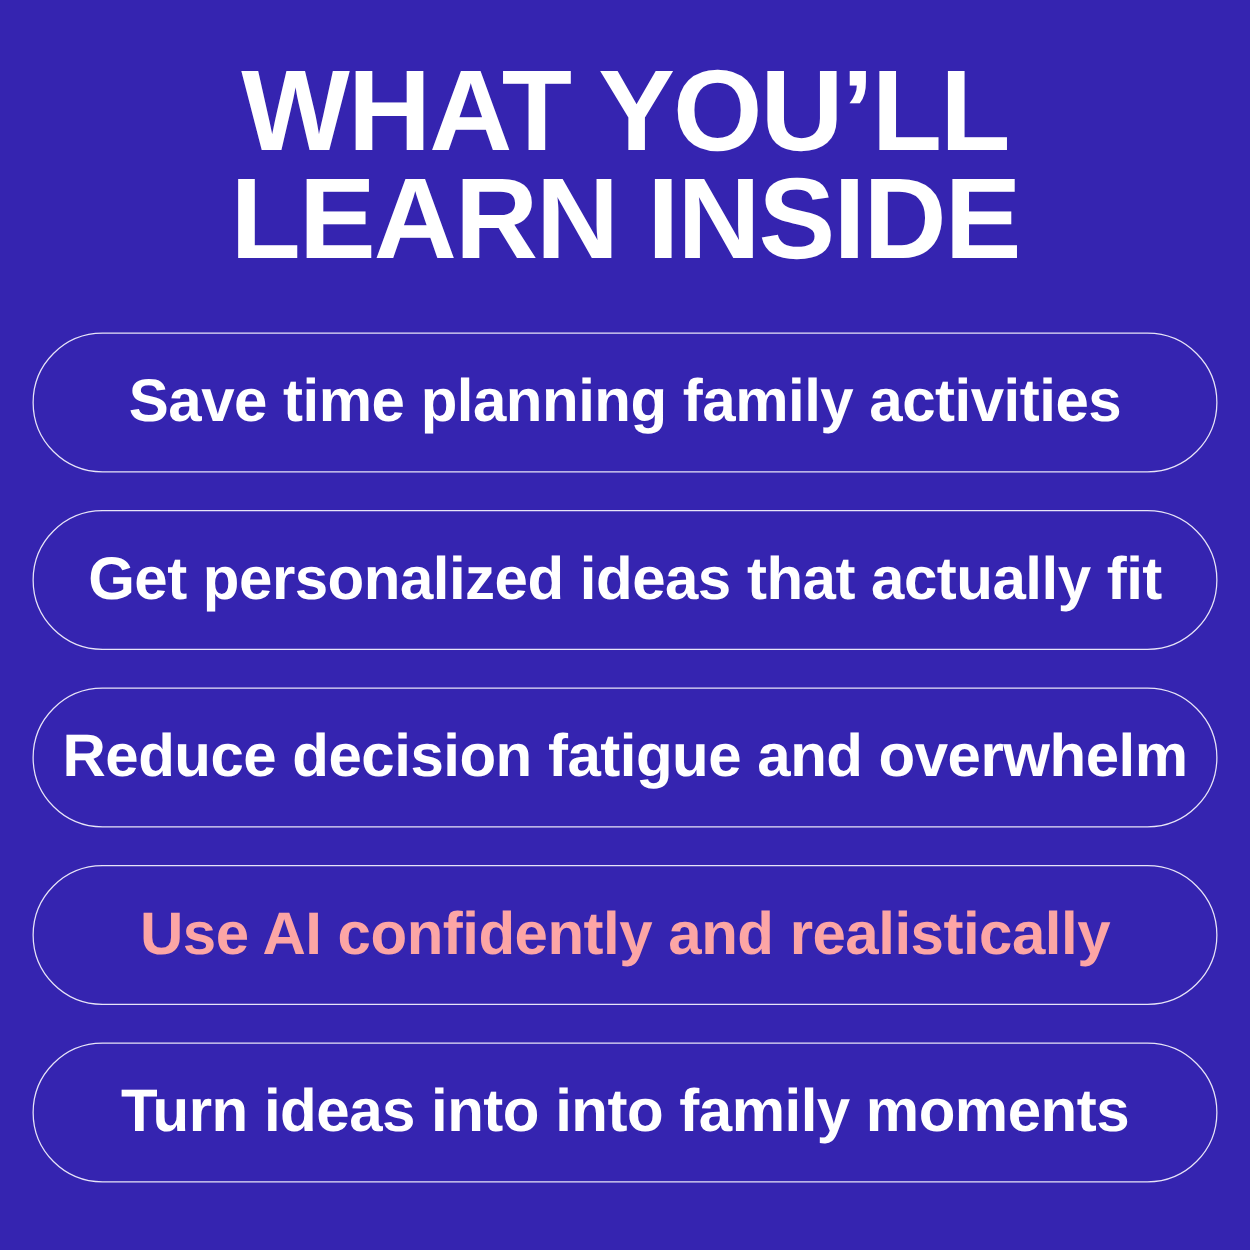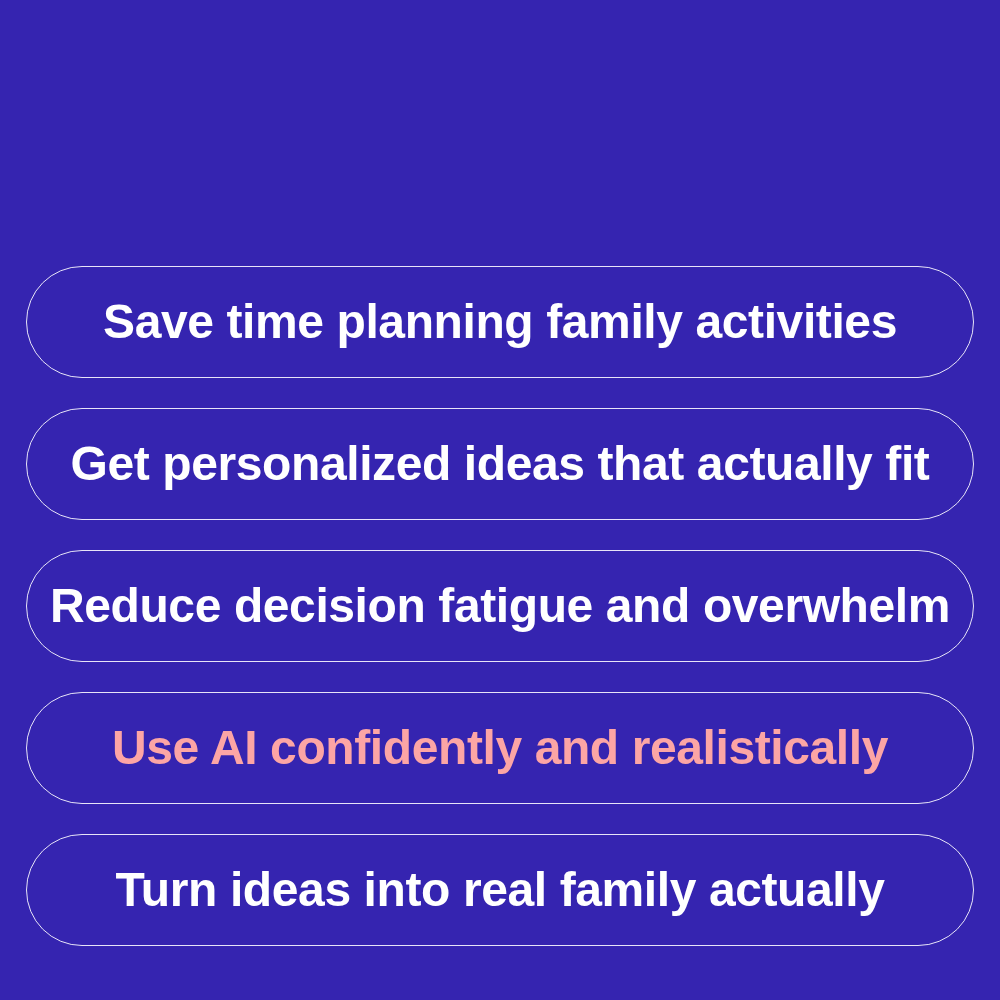--- a/index.html
+++ b/index.html
@@ -74,37 +74,39 @@
     letter-spacing: -0.4px;
     text-align: center;
     white-space: nowrap;
   }
 </style>
 </head>
 <body style="background: rgb(53, 36, 176);">
 
 <div id="slide" style="background: rgb(53, 36, 176);">
 
+  <h1 id="heading" style="color: rgb(255, 255, 255);">WHAT YOU’LL
+LEARN INSIDE</h1>
 
   <div id="benefit-list">
 
     <div class="benefit-pill" style="border-color: rgb(231, 228, 248);">
       <span class="benefit-label" style="color: rgb(255, 255, 255);">Save time planning family activities</span>
     </div>
 
     <div class="benefit-pill" style="border-color: rgb(231, 228, 248); justify-content: center;">
       <span class="benefit-label" style="color: rgb(255, 255, 255);">Get personalized ideas that actually fit</span>
     </div>
 
     <div class="benefit-pill" style="border-color: rgb(231, 228, 248);">
       <span class="benefit-label" style="color: rgb(255, 255, 255); text-align: right;">Reduce decision fatigue and overwhelm</span>
     </div>
 
     <div class="benefit-pill" style="border-color: rgb(231, 228, 248);">
       <span class="benefit-label" style="color: #fca5a5;">Use AI confidently and realistically</span>
     </div>
 
     <div class="benefit-pill" style="border-color: rgb(231, 228, 248);">
-      <span class="benefit-label" style="color: rgb(255, 255, 255);">Turn ideas into real family actually</span>
+      <span class="benefit-label" style="color: rgb(255, 255, 255);">Turn ideas into into family moments</span>
     </div>
 
   </div>
 </div>
 
 </body></html>

